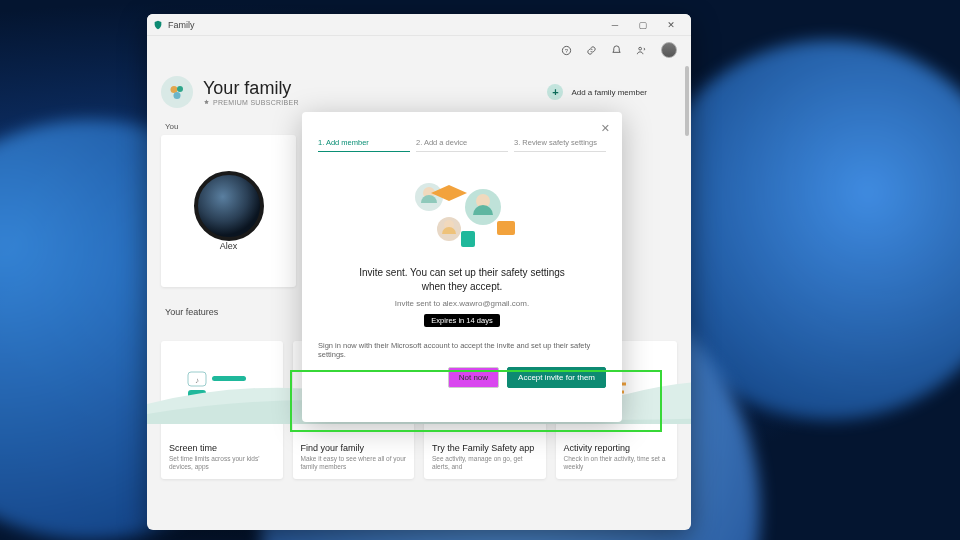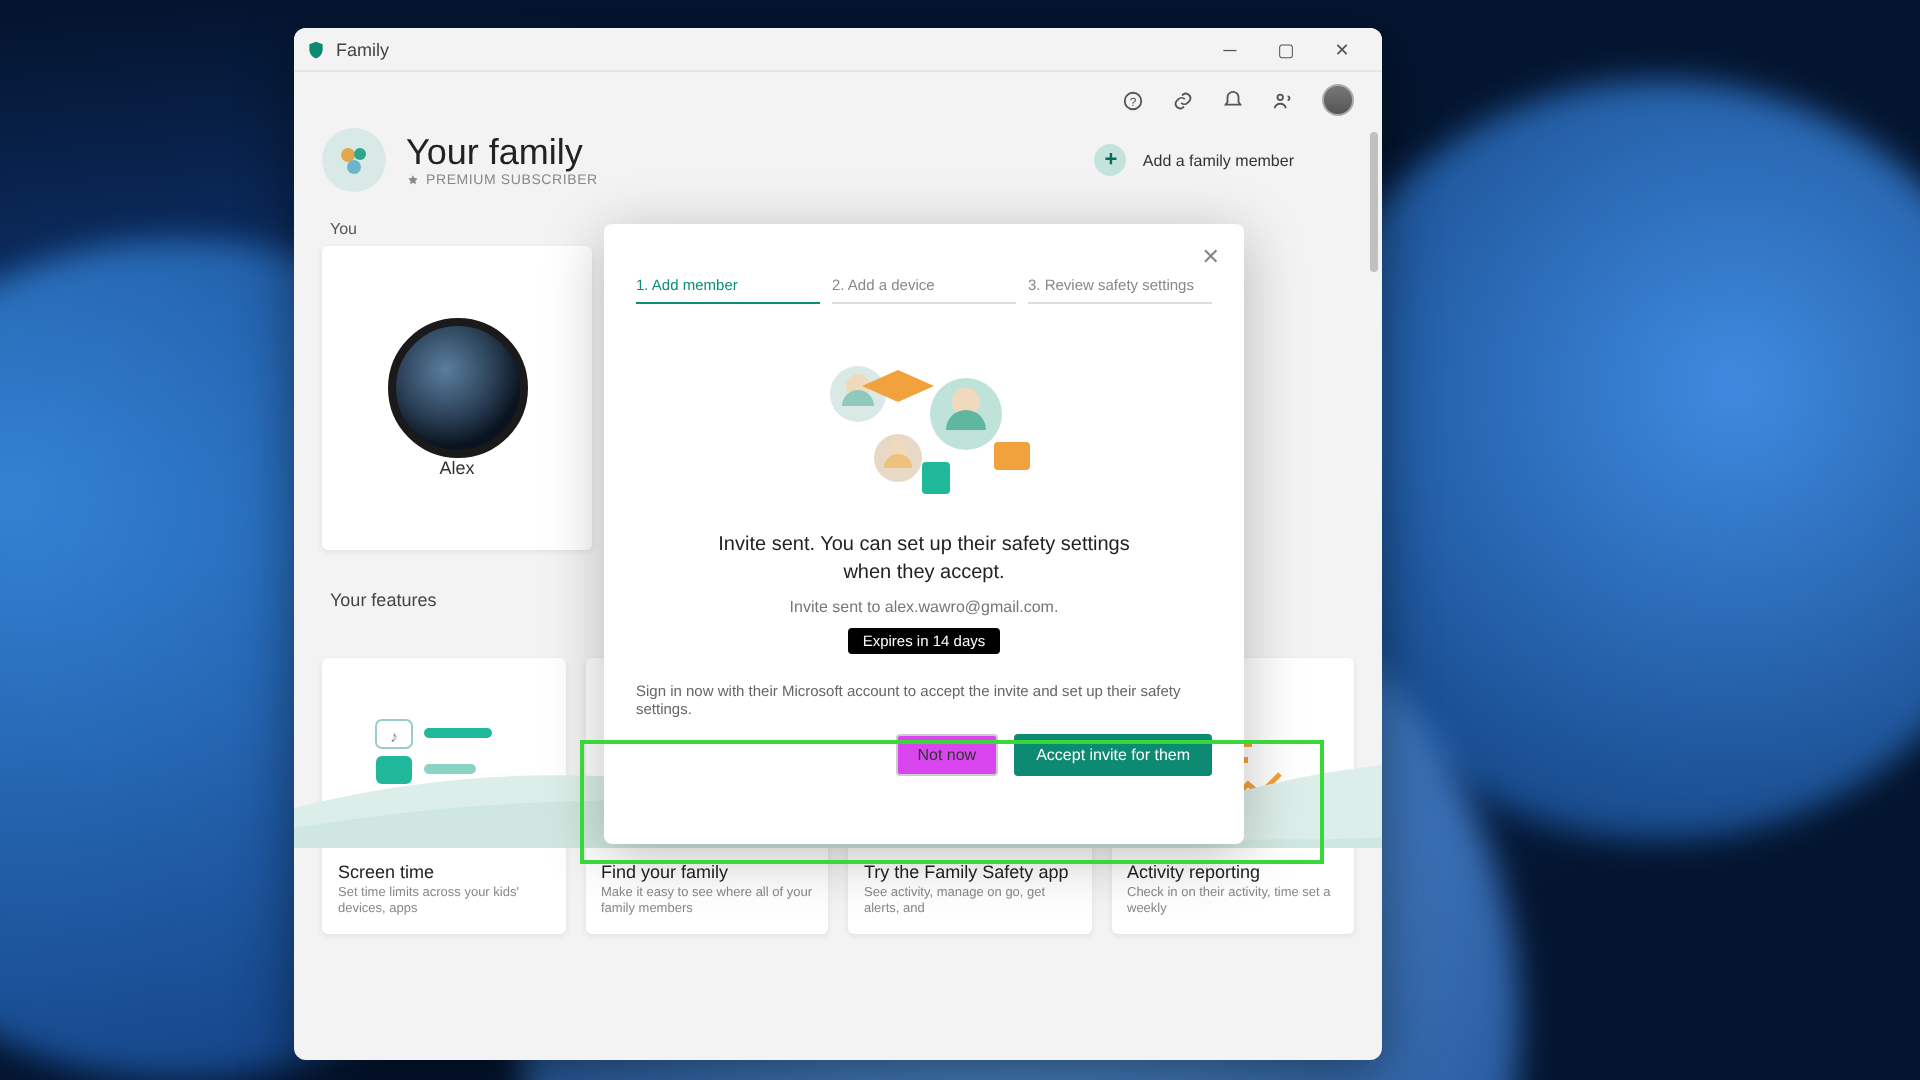--- a/index.html
+++ b/index.html
@@ -29,21 +29,21 @@
 
   .toolbar {
     height: 28px; display: flex; align-items: center; justify-content: flex-end;
     gap: 14px; padding: 0 14px; background: #f3f3f3;
   }
   .ticon { width: 11px; height: 11px; color: #555; }
   .avatar-sm { width: 16px; height: 16px; border-radius: 50%; background: linear-gradient(#777,#555); border: 1px solid #aaa;}
   .content { flex: 1; overflow: hidden; position: relative; padding: 0 14px; }
   .scrollbar { position:absolute; right:2px; top:2px; width:4px; height:70px; background:#c0c0c0; border-radius:3px;}
 
-  .header-row { display: flex; align-items: center; margin-top: 0; }
+  .header-row { display: flex; align-items: center; margin-top: 12px; }
   .fam-icon { width: 32px; height: 32px; border-radius: 50%; background: #d9e9e6; display:flex; align-items:center; justify-content:center;}
   .fam-icon svg{width:20px;height:20px;}
   .header-text { margin-left: 10px; }
   .header-text h1 { font-size: 18px; font-weight: 500; color: #222; }
   .header-text .sub { font-size: 7px; color: #888; letter-spacing: .3px; display:flex;align-items:center;gap:3px;}
   .addbtn { margin-left: auto; display: flex; align-items: center; gap: 8px; font-size: 8px; color: #333; margin-right:30px;}
   .addbtn .plus { width: 16px; height: 16px; border-radius: 50%; background: #c3e4dd; color:#0e6b5a; display:flex;align-items:center;justify-content:center;font-size:11px;font-weight:600;}
 
   .you-label { font-size: 8px; color: #555; margin: 14px 0 4px 4px; }
   .you-card {

